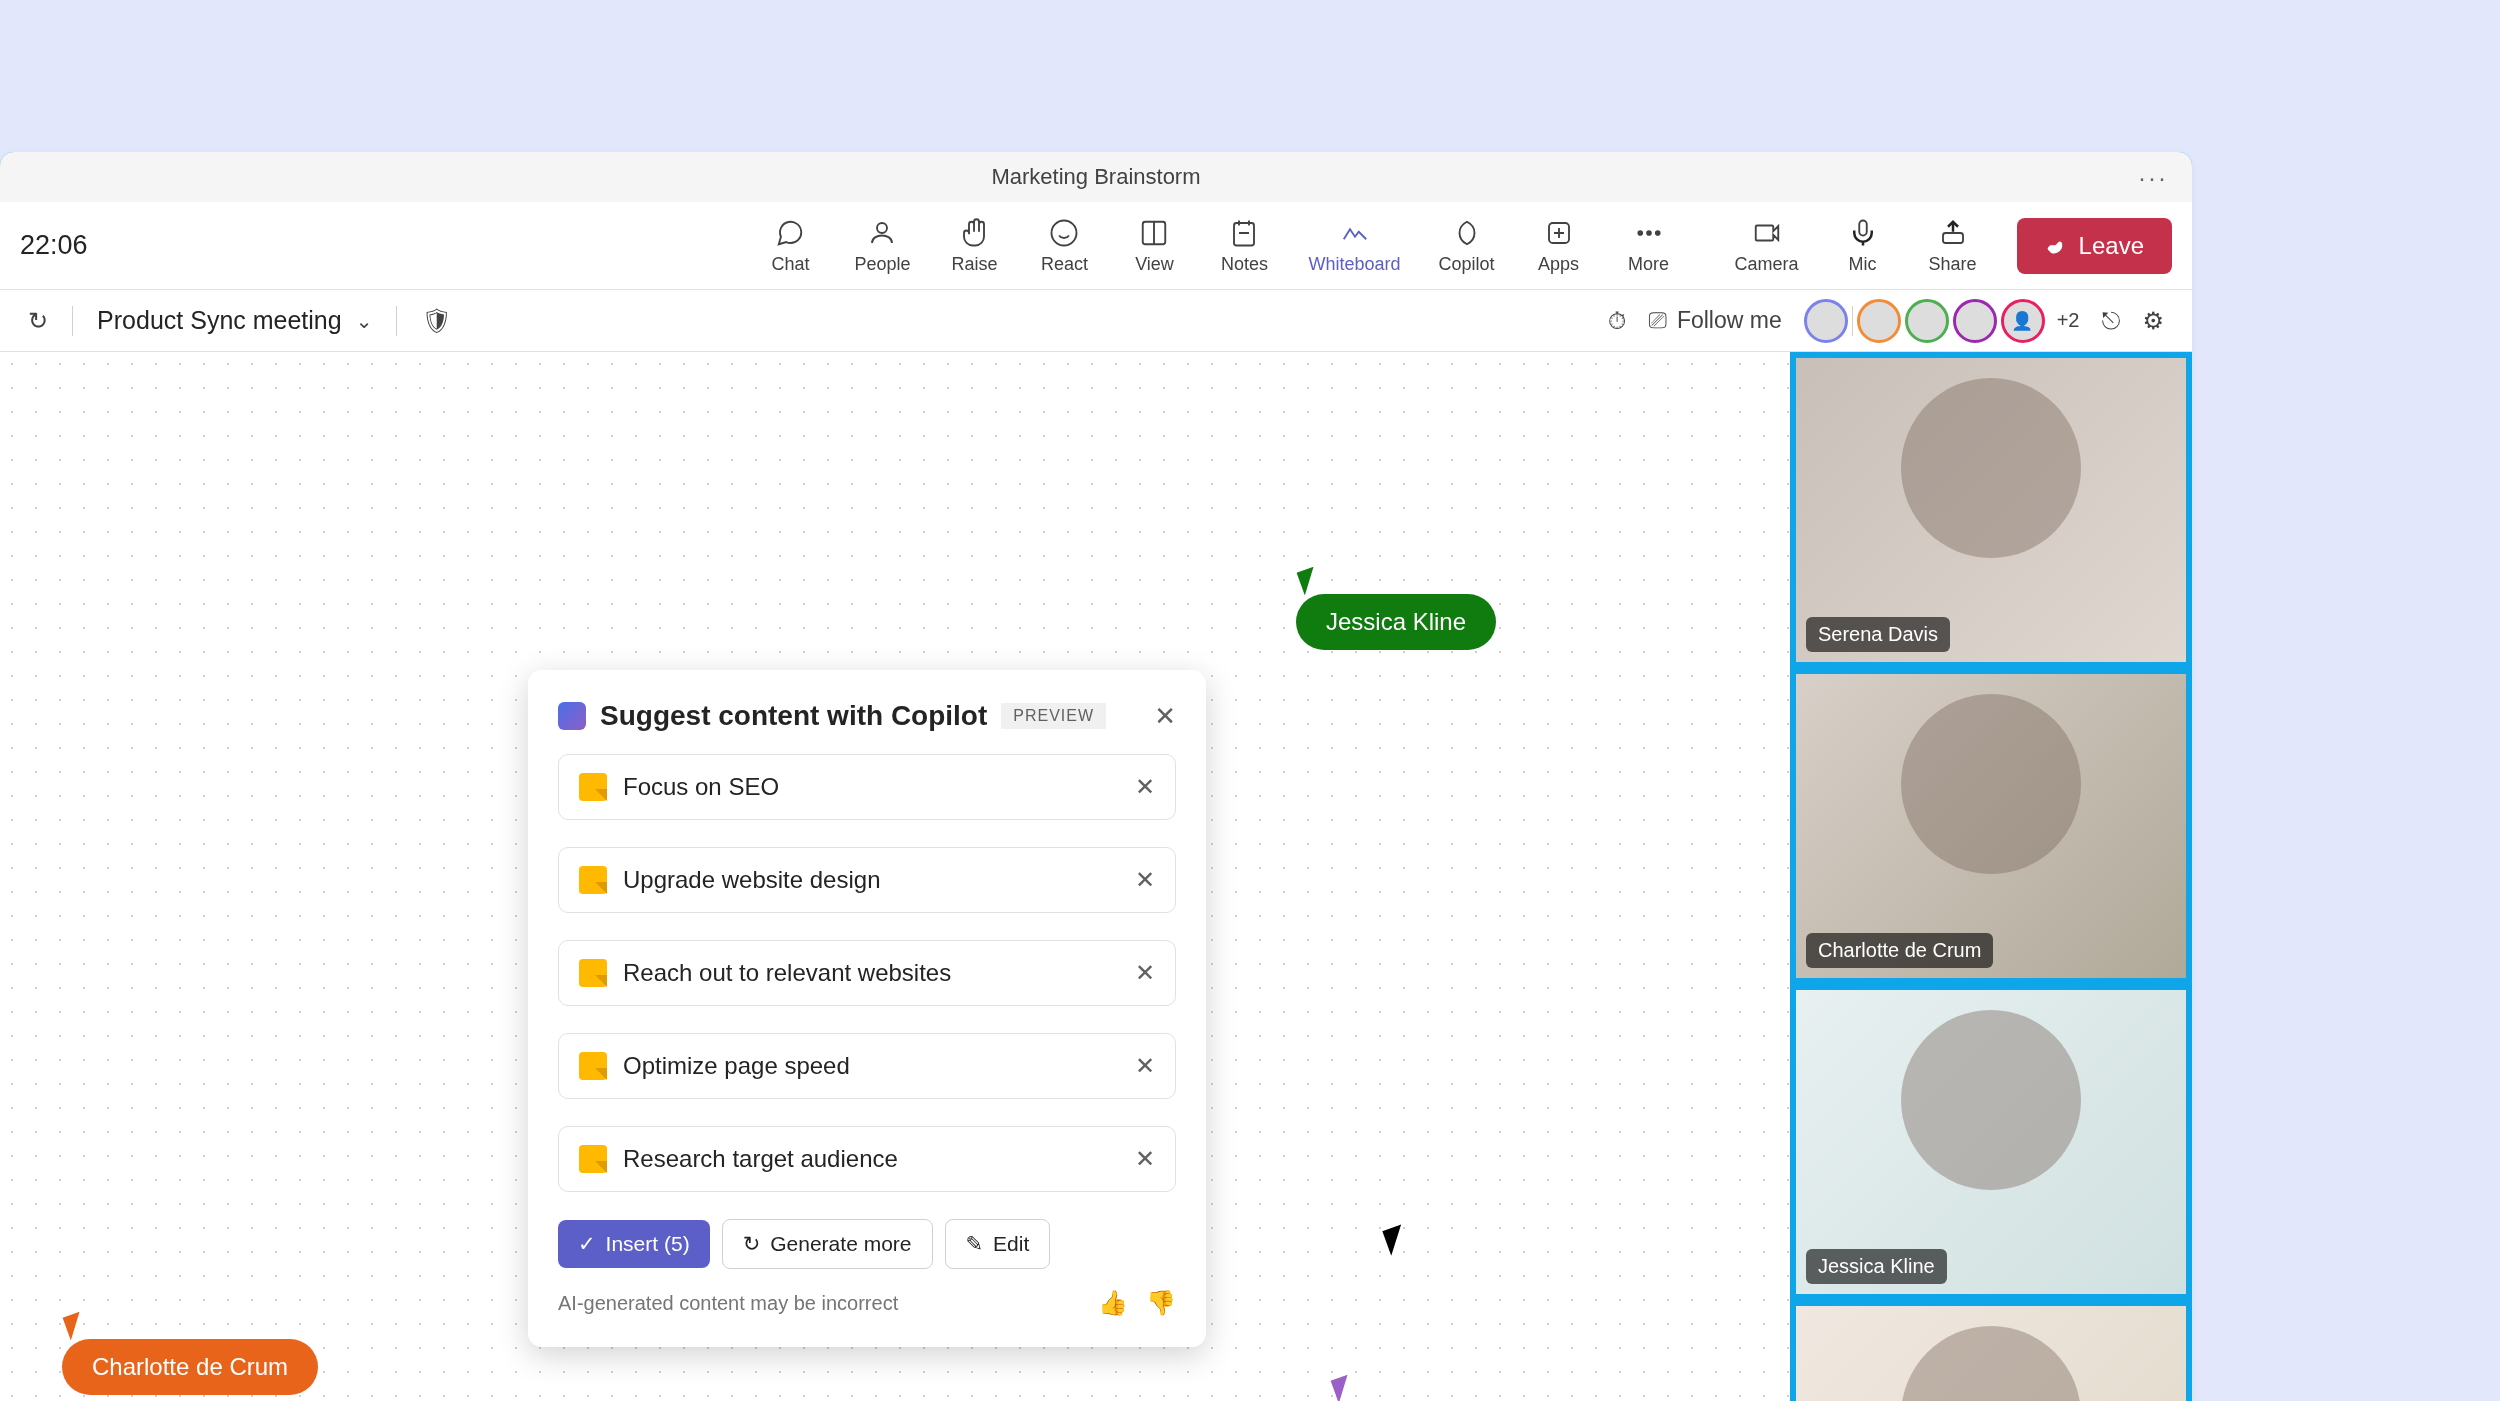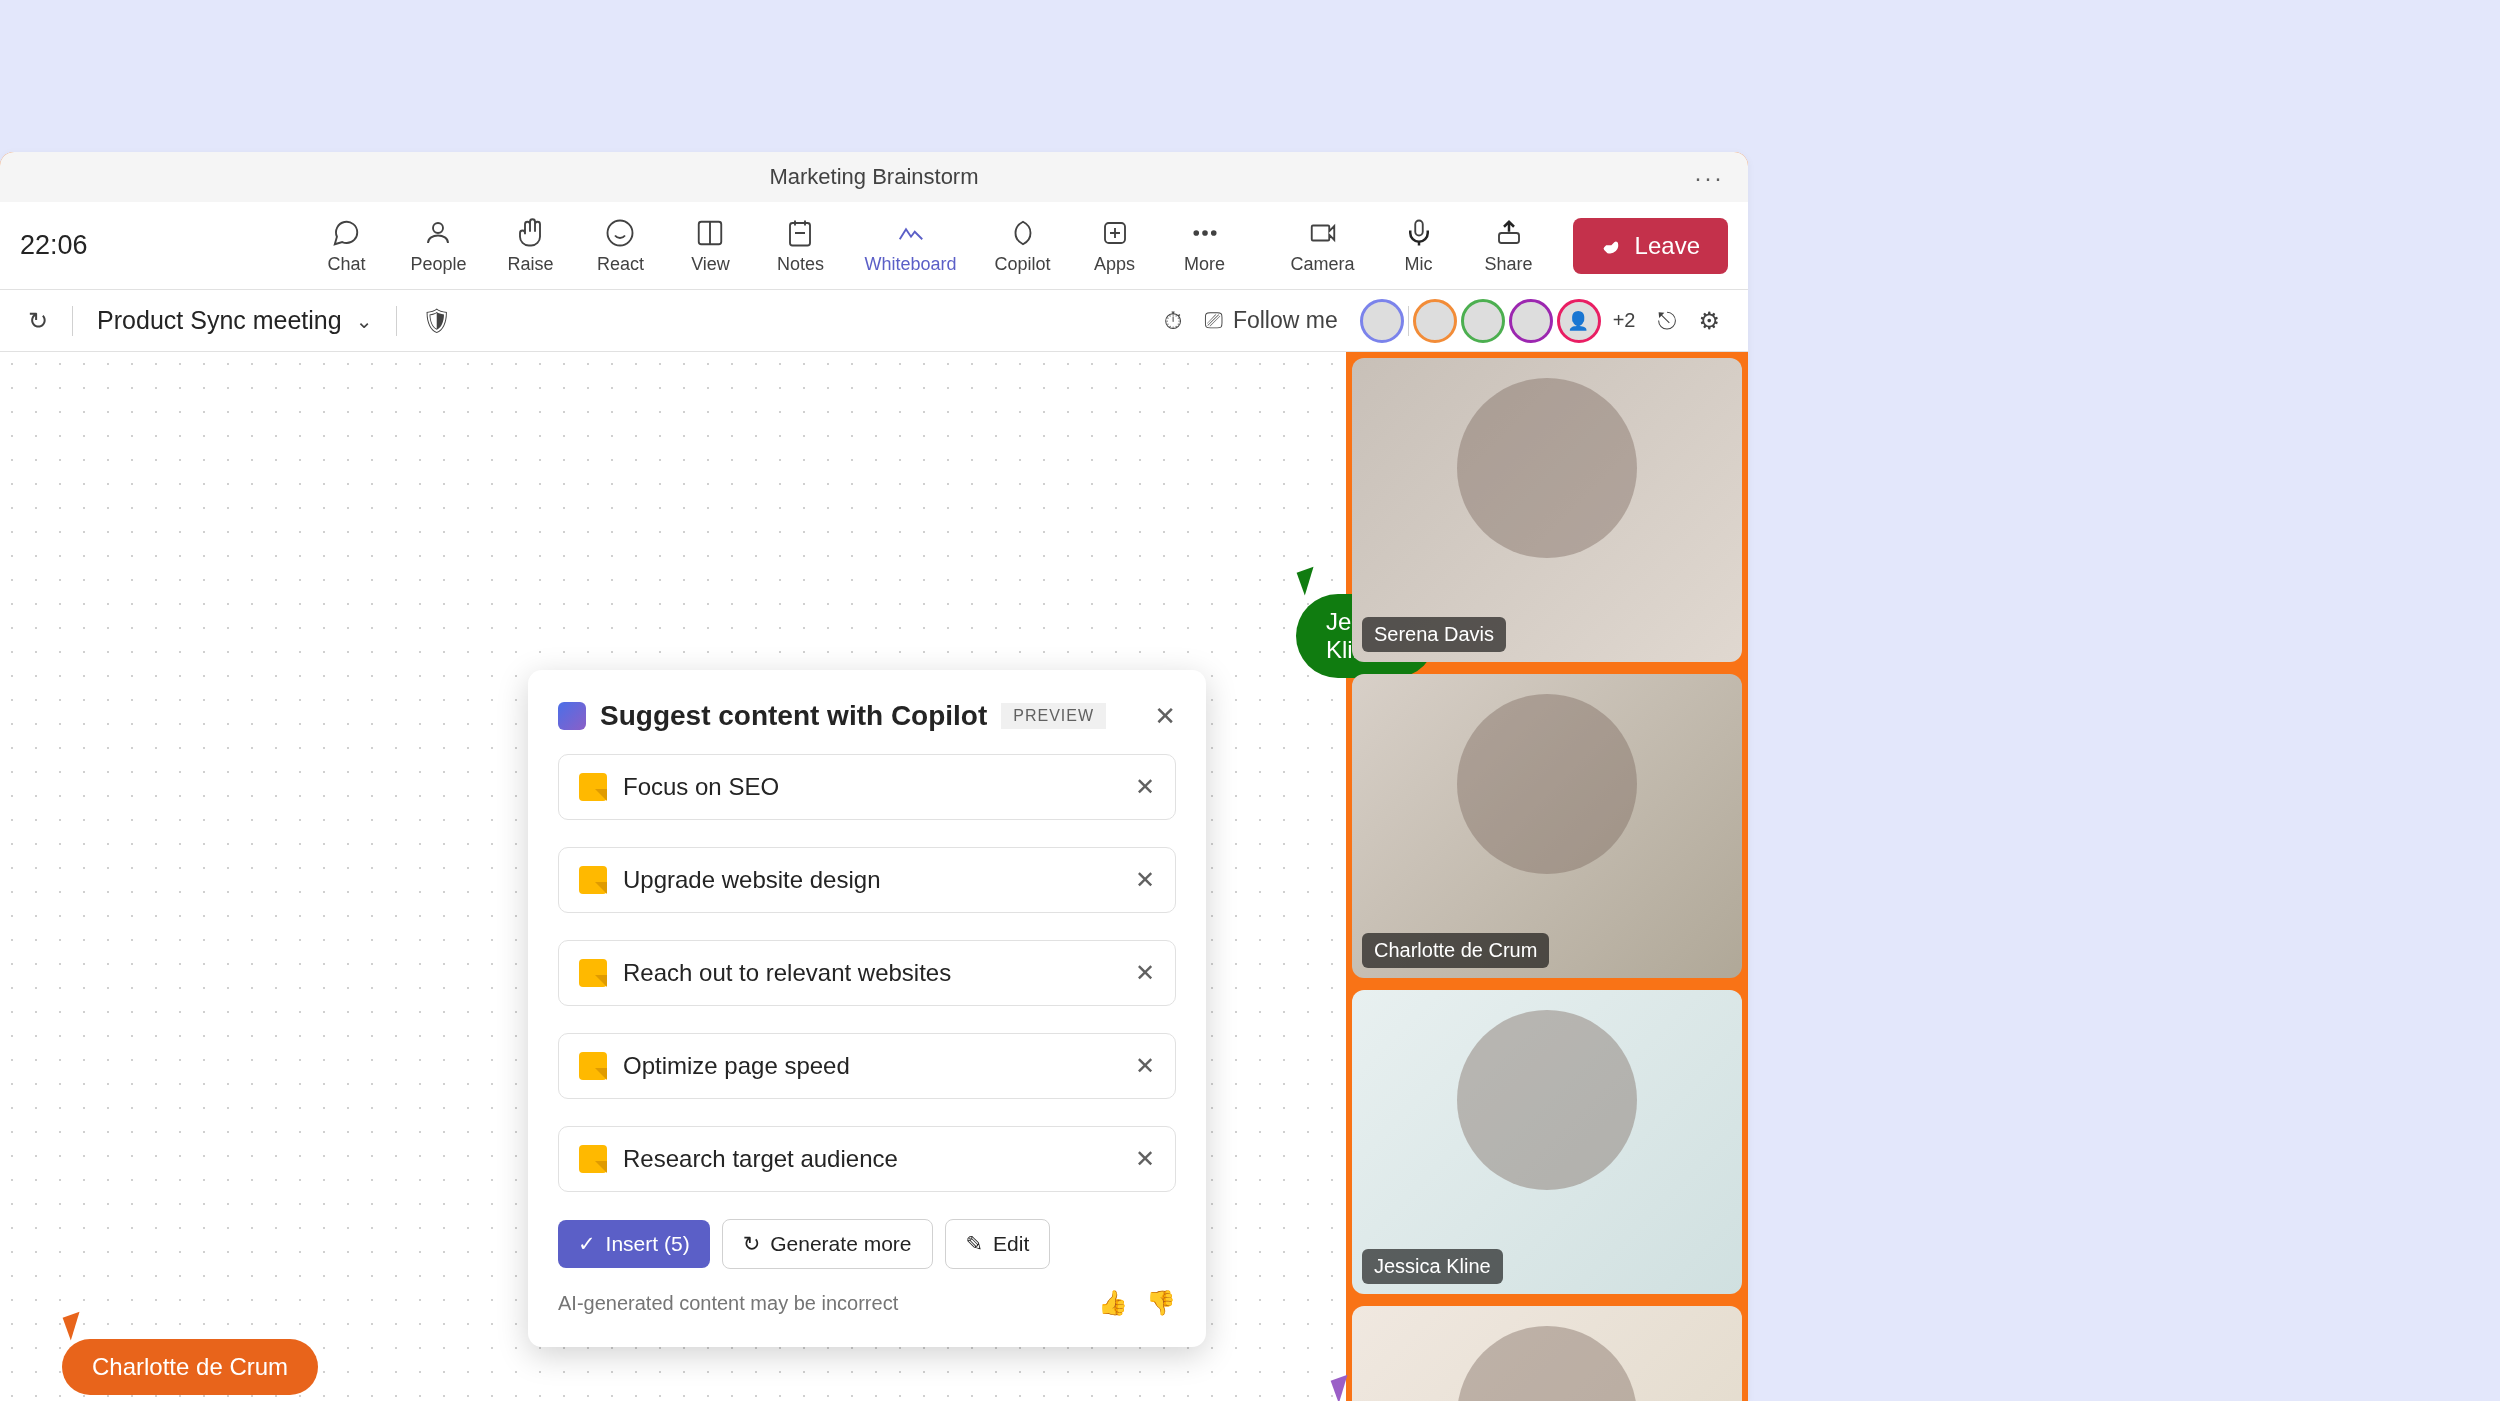--- a/index.html
+++ b/index.html
@@ -1,17 +1,17 @@
 <!DOCTYPE html>
 <html><head>
 <meta charset="utf-8">
 <style>
 *{margin:0;padding:0;box-sizing:border-box;font-family:"Segoe UI",-apple-system,sans-serif}
 body{background:#E3E7FB;width:2500px;height:1401px;overflow:hidden}
-.app-window{position:absolute;top:152px;left:0;width:1748px;height:1249px;background:#f97316;border-radius:14px 14px 0 0;overflow:hidden;box-shadow:0 2px 8px rgba(0,0,0,0.05)}
+.app-window{position:absolute;top:152px;left:0;width:2192px;height:1249px;background:#0ea5e9;border-radius:14px 14px 0 0;overflow:hidden;box-shadow:0 2px 8px rgba(0,0,0,0.05)}
 .titlebar{height:50px;display:flex;align-items:center;justify-content:center;position:relative;background:#F5F5F5}
 .titlebar-title{font-size:22px;color:#424242}
 .titlebar-more{position:absolute;right:24px;top:12px;font-size:24px;color:#616161;cursor:pointer;letter-spacing:2px}
 .meeting-bar{height:88px;border-bottom:1px solid #E1E1E1;display:flex;align-items:center;padding:0 20px;background:#fff}
 .timer{font-size:27px;color:#242424;margin-right:auto}
 .toolbar-icons{display:flex;gap:38px;align-items:flex-start}
 .tool{display:flex;flex-direction:column;align-items:center;gap:4px;cursor:pointer;min-width:52px}
 .tool-icon{width:34px;height:34px;display:flex;align-items:center;justify-content:center;font-size:28px;color:#424242}
 .tool-icon svg{width:30px;height:30px;stroke:#424242;fill:none;stroke-width:1.5}
 .tool-label{font-size:18px;color:#424242}
@@ -29,21 +29,21 @@
 .avatars{display:flex;align-items:center;gap:4px}
 .avatar{width:44px;height:44px;border-radius:50%;border:3px solid;background:#ddd;display:flex;align-items:center;justify-content:center;font-size:18px;color:#666}
 .av1{border-color:#7B83EB}
 .av2{border-color:#F28C38}
 .av3{border-color:#4CAF50}
 .av4{border-color:#9C27B0}
 .av5{border-color:#E91E63}
 .avatar-more{font-size:20px;color:#424242;margin-left:8px}
 .whiteboard{position:absolute;top:200px;left:0;right:402px;bottom:0;background-image:radial-gradient(circle,#d0d0d0 1.5px,transparent 1.5px);background-size:24px 24px;background-color:#fff}
 .video-panel{position:absolute;top:206px;right:6px;width:390px;display:flex;flex-direction:column;gap:12px}
-.video-tile{height:304px;border-radius:12px;position:relative;overflow:hidden;background:linear-gradient(135deg,#c8c0b8,#e0d8d0)}
+.video-tile{height:304px;border-radius:0;position:relative;overflow:hidden;background:linear-gradient(135deg,#c8c0b8,#e0d8d0)}
 .video-tile.v2{background:linear-gradient(135deg,#d8d0c8,#b0a898)}
 .video-tile.v3{background:linear-gradient(135deg,#e8f0f0,#d0e0e0)}
 .video-tile.v4{background:linear-gradient(135deg,#f0e8e0,#e0d8c8)}
 .video-name{position:absolute;bottom:10px;left:10px;background:rgba(0,0,0,0.6);color:#fff;padding:6px 12px;font-size:20px;border-radius:6px}
 .video-person{position:absolute;top:20px;left:50%;transform:translateX(-50%);width:180px;height:180px;border-radius:50%;background:rgba(120,100,90,0.4)}
 .cursor-label{position:absolute;display:flex;flex-direction:column;align-items:flex-start}
 .cursor-arrow{width:0;height:0;border-left:18px solid;border-right:6px solid transparent;border-bottom:24px solid transparent;transform:rotate(-20deg);margin-bottom:-4px;margin-left:4px}
 .cursor-pill{padding:14px 30px;border-radius:50px;color:#fff;font-size:24px;font-weight:500;margin-top:6px}
 .c-green .cursor-arrow{border-left-color:#107C10}
 .c-green .cursor-pill{background:#107C10}

